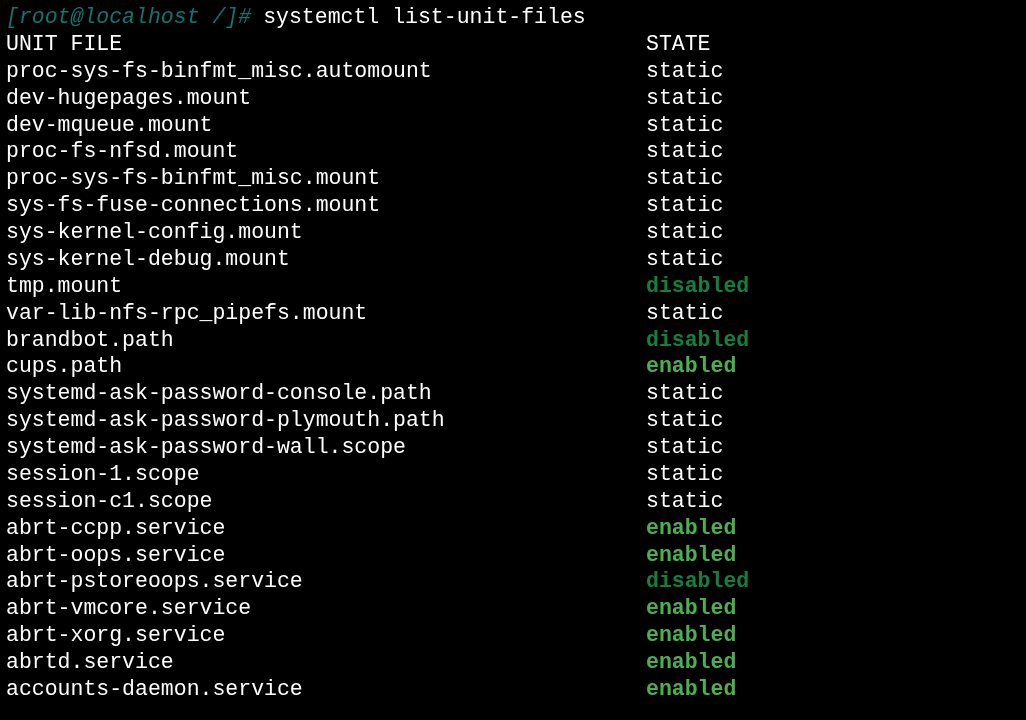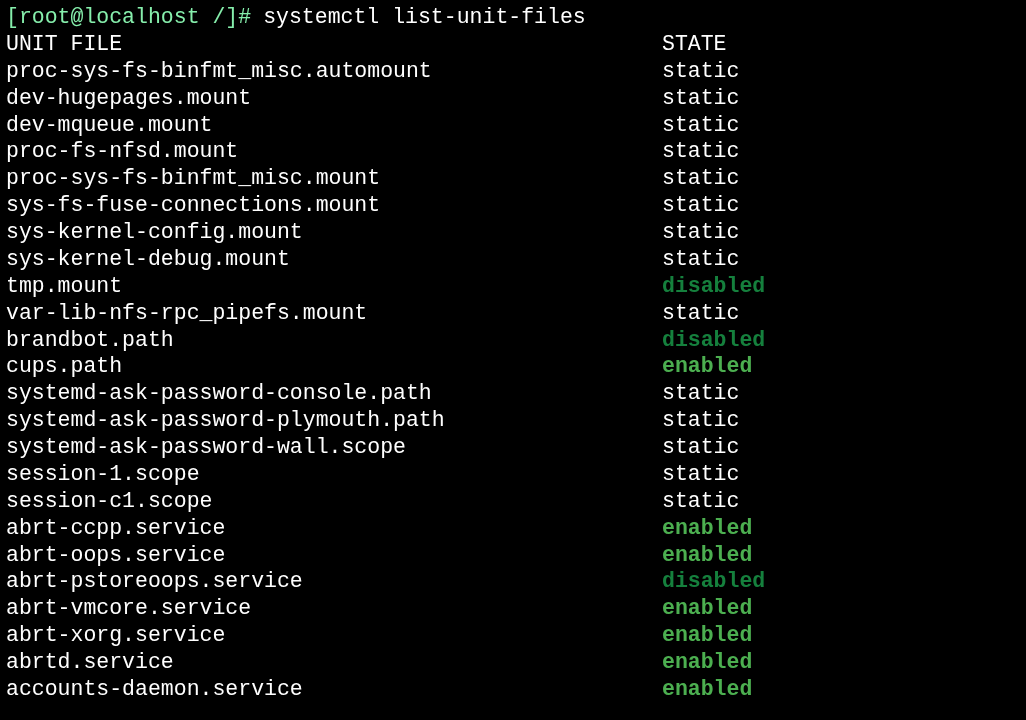--- a/index.html
+++ b/index.html
@@ -14,29 +14,29 @@
       font-size: 21.5px;
       line-height: 1.25;
       padding: 4px 6px;
       font-weight: normal;
       white-space: nowrap;
     }
     .prompt-line {
       display: flex;
     }
     .prompt {
-      color: #86efac;
+      color: #0f766e;
+      font-style: italic;
     }
     .command {
       color: #fff;
       margin-left: 12px;
     }
     .table-row {
       display: flex;
-      gap: 16px;
     }
     .unit-col {
       width: 640px;
       flex-shrink: 0;
     }
     .state-col {
       display: inline;
     }
     .state-static {
       color: #ffffff;

